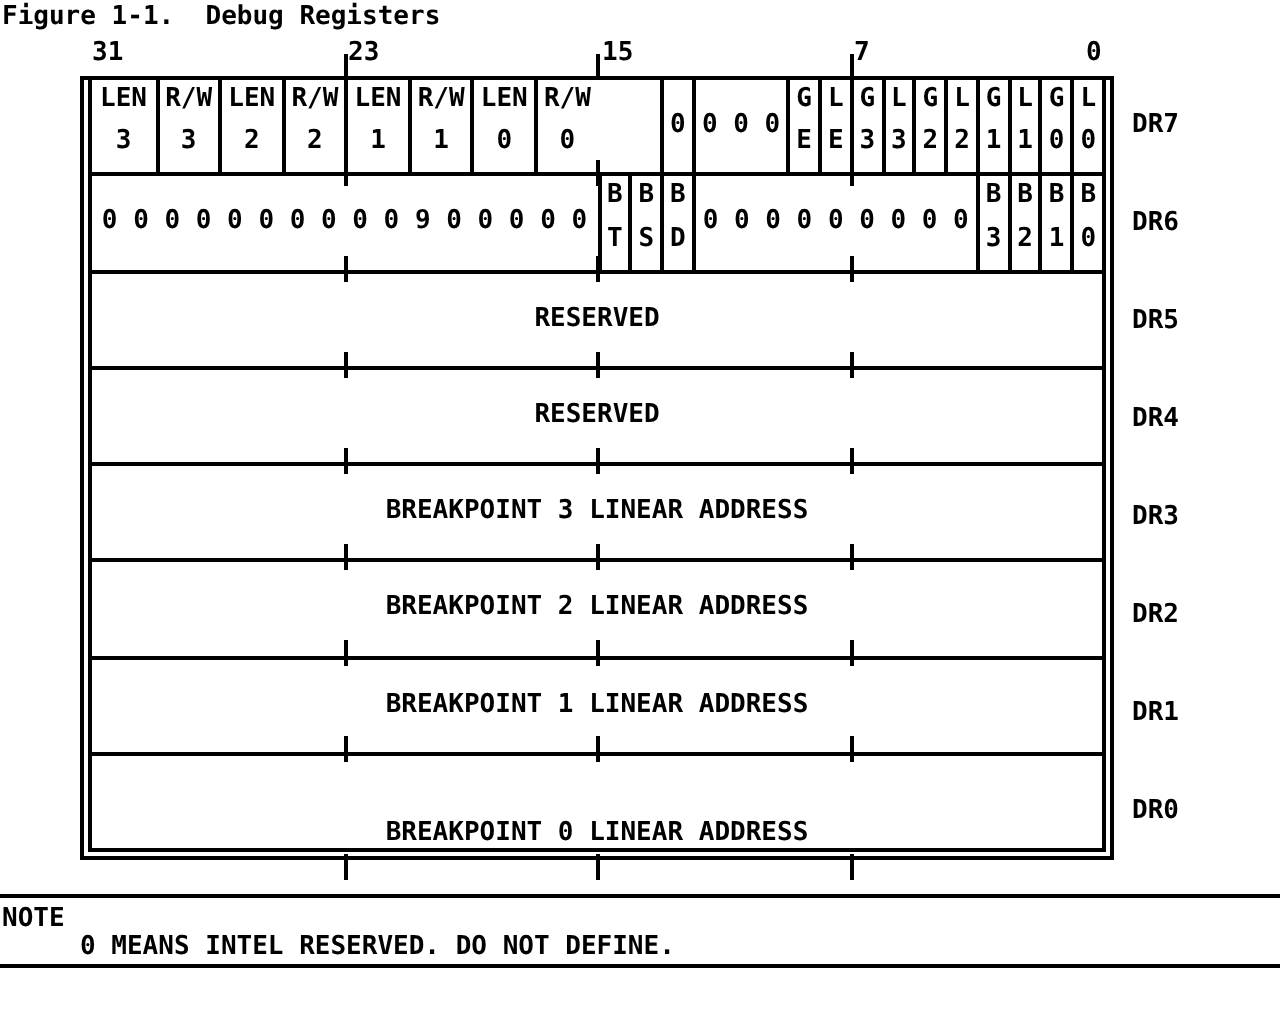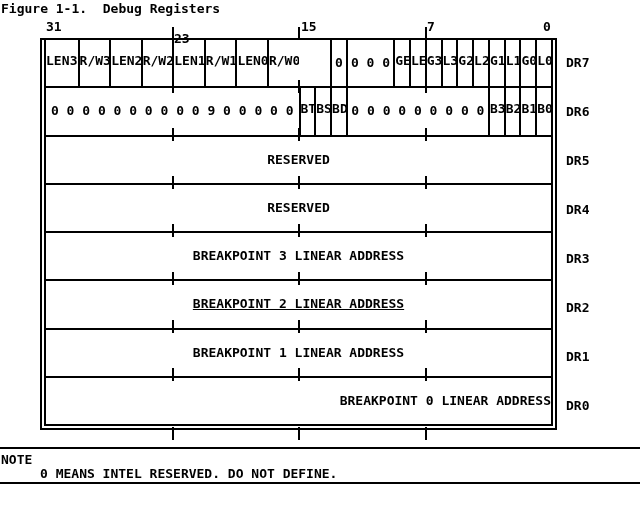--- a/index.html
+++ b/index.html
@@ -24,21 +24,21 @@
   }
   .inner {
     position: absolute; left: 2px; right: 2px; top: 0; bottom: 2px;
     border: 2px solid #000; border-top: none;
     display: flex; flex-direction: column;
   }
   .reg-row { flex: 1 1 0; display: flex; box-sizing: border-box; min-height: 0; }
   .reg-row:not(:last-child) { border-bottom: 2px solid #000; }
   .cell {
     box-sizing: border-box;
-    display: flex; flex-direction: row; align-items: center;
+    display: flex; flex-direction: column; align-items: center;
     overflow: hidden; min-width: 0;
   }
   .cell:not(:first-child) { border-left: 2px solid #000; }
   .cell.single { justify-content: center; }
   .cell.stacked { justify-content: space-between; padding: 3px 0 8px 0; }
   .cell span { white-space: pre; line-height: 14px; }
   .reg-labels {
     position: absolute; left: 566px; top: 38px; height: 392px;
     display: flex; flex-direction: column;
   }
@@ -50,21 +50,21 @@
   .note-heading { position: absolute; left: 1px; top: 452px; white-space: pre; }
   .note-text { position: absolute; left: 40px; top: 466px; white-space: pre; }
 </style>
 </head>
 <body>
 
 <div class="page">
   <div class="fig-title">Figure 1-1.  Debug Registers</div>
   <div>
       <span class="ruler-label" style="left: 46px;">31</span>
-      <span class="ruler-label" style="left: 174px; margin-top: 12px;">23</span>
+      <span class="ruler-label" style="left: 174px;">23</span>
       <span class="ruler-label" style="left: 301px;">15</span>
       <span class="ruler-label" style="left: 427px;">7</span>
       <span class="ruler-label" style="left: 543px;">0</span>
     </div>
   <div class="diagram">
     <div class="inner">
         <div class="reg-row">
           <div class="cell stacked" style="width: 6.25%;">
             <span>LEN</span>
             <span>3</span>
@@ -192,21 +192,21 @@
           <div class="cell single" style="width: 100%;">
             <span>RESERVED</span>
           </div>
         </div>
         <div class="reg-row">
           <div class="cell single" style="width: 100%;">
             <span>BREAKPOINT 3 LINEAR ADDRESS</span>
           </div>
         </div>
         <div class="reg-row">
-          <div class="cell single" style="width: 100%; text-decoration: underline;">
+          <div class="cell single" style="width: 100%;">
             <span>BREAKPOINT 2 LINEAR ADDRESS</span>
           </div>
         </div>
         <div class="reg-row">
           <div class="cell single" style="width: 100%;">
             <span>BREAKPOINT 1 LINEAR ADDRESS</span>
           </div>
         </div>
         <div class="reg-row">
           <div class="cell single" style="width: 100%; justify-content: flex-end;">

